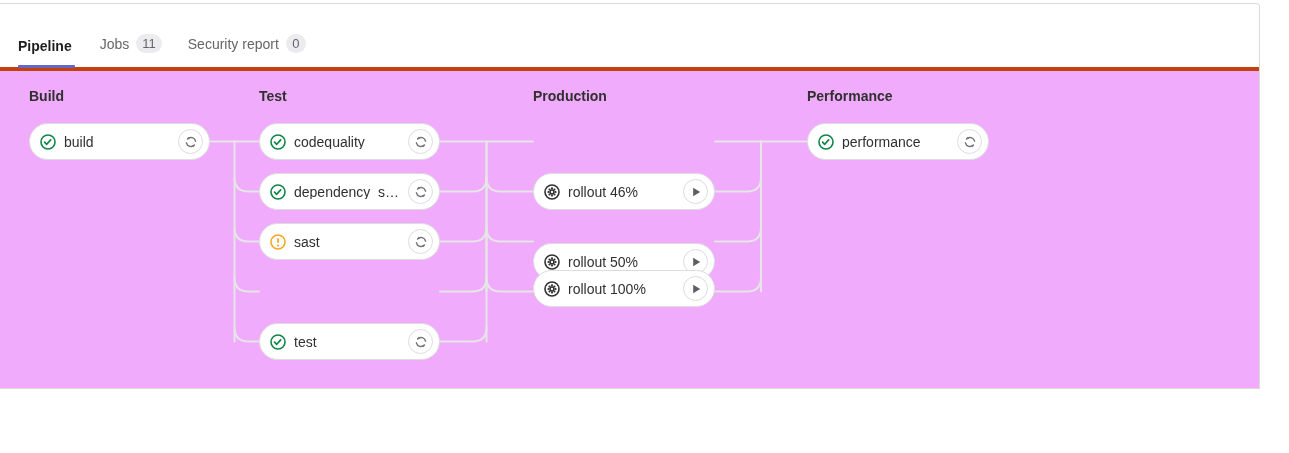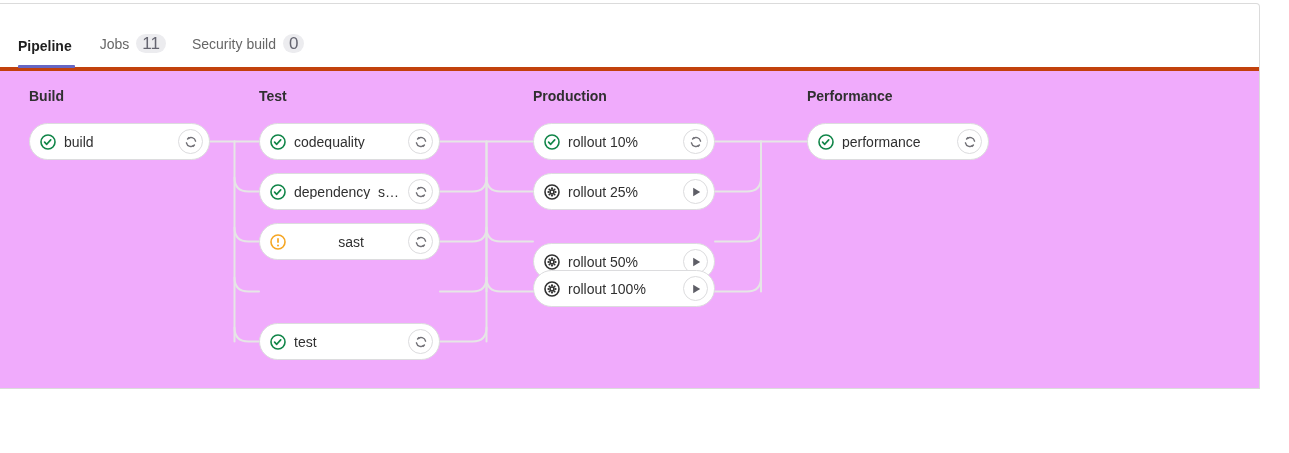--- a/index.html
+++ b/index.html
@@ -65,21 +65,21 @@
   .badge {
     display: inline-flex;
     align-items: center;
     justify-content: center;
     min-width: 20px;
     height: 19px;
     padding: 0 6px;
     border-radius: 10px;
     background: #ececef;
     color: #656570;
-    font-size: 17px;
+    font-size: 13px;
     font-weight: normal;
     line-height: 1;
   }
 
   
   .graph {
     position: absolute;
     left: 0; top: 71px;
     width: 1259px;
     height: 317px;
@@ -151,21 +151,21 @@
   <div class="panel">
     <div class="tabbar" id="tabbar">
         <div class="tab active">
           <span class="tab-label">Pipeline</span>
         </div>
         <div class="tab">
           <span class="tab-label">Jobs</span>
           <span class="badge">11</span>
         </div>
         <div class="tab">
-          <span class="tab-label">Security build</span>
+          <span class="tab-label">Security report</span>
           <span class="badge">0</span>
         </div>
       </div>
   </div>
 
   <div class="graph" id="graph">
     <svg class="svg-lines" id="svg-lines" viewBox="0 0 1259 317">
         <path d="M210 70.5 H234.5" fill="none" stroke="#e6e6e6" stroke-width="2" stroke-linecap="round"></path>
         <path d="M234.5 70.5 V70.5" fill="none" stroke="#e6e6e6" stroke-width="2" stroke-linecap="round"></path>
         <path d="M234.5 70.5 H259" fill="none" stroke="#e6e6e6" stroke-width="2" stroke-linecap="round"></path>
@@ -233,21 +233,21 @@
         <span class="job-name">codequality</span>
         <div class="action-btn">
           <svg width="14" height="14" viewBox="0 0 16 16">
             <path d="M13.2 7.0a5.3 5.3 0 0 0-9.1-2.5" fill="none" stroke="#737278" stroke-width="1.7" stroke-linecap="round"></path>
             <path d="M2.8 9.0a5.3 5.3 0 0 0 9.1 2.5" fill="none" stroke="#737278" stroke-width="1.7" stroke-linecap="round"></path>
             <path d="M4.6 1.9l-0.5 2.9 2.9-0.4z" fill="#737278"></path>
             <path d="M11.4 14.1l0.5-2.9-2.9 0.4z" fill="#737278"></path>
           </svg>
         </div>
       </div>
-      <div class="job" style="left: 259px; top: 152px; width: 181px; text-align: center;">
+      <div class="job" style="left: 259px; top: 152px; width: 181px;">
         <svg class="status-ico" viewBox="0 0 16 16">
           <circle cx="8" cy="8" r="7" fill="#fff" stroke="#f5a623" stroke-width="1.6"></circle>
           <rect x="7.15" y="3.9" width="1.7" height="5.0" rx="0.85" fill="#f5a623"></rect>
           <circle cx="8" cy="11.5" r="1.0" fill="#f5a623"></circle>
         </svg>
         <span class="job-name">sast</span>
         <div class="action-btn">
           <svg width="14" height="14" viewBox="0 0 16 16">
             <path d="M13.2 7.0a5.3 5.3 0 0 0-9.1-2.5" fill="none" stroke="#737278" stroke-width="1.7" stroke-linecap="round"></path>
             <path d="M2.8 9.0a5.3 5.3 0 0 0 9.1 2.5" fill="none" stroke="#737278" stroke-width="1.7" stroke-linecap="round"></path>
@@ -265,50 +265,35 @@
         <div class="action-btn">
           <svg width="14" height="14" viewBox="0 0 16 16">
             <path d="M13.2 7.0a5.3 5.3 0 0 0-9.1-2.5" fill="none" stroke="#737278" stroke-width="1.7" stroke-linecap="round"></path>
             <path d="M2.8 9.0a5.3 5.3 0 0 0 9.1 2.5" fill="none" stroke="#737278" stroke-width="1.7" stroke-linecap="round"></path>
             <path d="M4.6 1.9l-0.5 2.9 2.9-0.4z" fill="#737278"></path>
             <path d="M11.4 14.1l0.5-2.9-2.9 0.4z" fill="#737278"></path>
           </svg>
         </div>
       </div>
       <div class="stage-title" style="left: 533px;">Production</div>
-      <div class="job" style="left: 533px; top: 52px; width: 182px;">
-        <svg class="status-ico" viewBox="0 0 16 16">
-          <circle cx="8" cy="8" r="7" fill="#fff" stroke="#108548" stroke-width="1.6"></circle>
-          <path d="M4.6 8.2l2.1 2.1 4.0-4.4" fill="none" stroke="#108548" stroke-width="1.7" stroke-linecap="round" stroke-linejoin="round"></path>
-        </svg>
-        <span class="job-name">rollout 10%</span>
-        <div class="action-btn">
-          <svg width="14" height="14" viewBox="0 0 16 16">
-            <path d="M13.2 7.0a5.3 5.3 0 0 0-9.1-2.5" fill="none" stroke="#737278" stroke-width="1.7" stroke-linecap="round"></path>
-            <path d="M2.8 9.0a5.3 5.3 0 0 0 9.1 2.5" fill="none" stroke="#737278" stroke-width="1.7" stroke-linecap="round"></path>
-            <path d="M4.6 1.9l-0.5 2.9 2.9-0.4z" fill="#737278"></path>
-            <path d="M11.4 14.1l0.5-2.9-2.9 0.4z" fill="#737278"></path>
-          </svg>
-        </div>
-      </div>
       <div class="job" style="left: 533px; top: 102px; width: 182px;">
         <svg class="status-ico" viewBox="0 0 16 16">
           <circle cx="8" cy="8" r="7" fill="#fff" stroke="#303030" stroke-width="1.6"></circle>
           <circle cx="11.55" cy="8.00" r="1.08" fill="#303030"></circle>
           <circle cx="10.51" cy="10.51" r="1.08" fill="#303030"></circle>
           <circle cx="8.00" cy="11.55" r="1.08" fill="#303030"></circle>
           <circle cx="5.49" cy="10.51" r="1.08" fill="#303030"></circle>
           <circle cx="4.45" cy="8.00" r="1.08" fill="#303030"></circle>
           <circle cx="5.49" cy="5.49" r="1.08" fill="#303030"></circle>
           <circle cx="8.00" cy="4.45" r="1.08" fill="#303030"></circle>
           <circle cx="10.51" cy="5.49" r="1.08" fill="#303030"></circle>
           <circle cx="8" cy="8" r="2.7" fill="#303030"></circle>
           <circle cx="8" cy="8" r="1.15" fill="#fff"></circle>
         </svg>
-        <span class="job-name">rollout 25%</span>
+        <span class="job-name">rollout 46%</span>
         <div class="action-btn">
           <svg width="14" height="14" viewBox="0 0 16 16">
             <path d="M4.8 3.2l8.0 4.8-8.0 4.8z" fill="#5e5e66"></path>
           </svg>
         </div>
       </div>
       <div class="job" style="left: 533px; top: 152px; width: 182px; margin-top: 20px;">
         <svg class="status-ico" viewBox="0 0 16 16">
           <circle cx="8" cy="8" r="7" fill="#fff" stroke="#303030" stroke-width="1.6"></circle>
           <circle cx="11.55" cy="8.00" r="1.08" fill="#303030"></circle>

